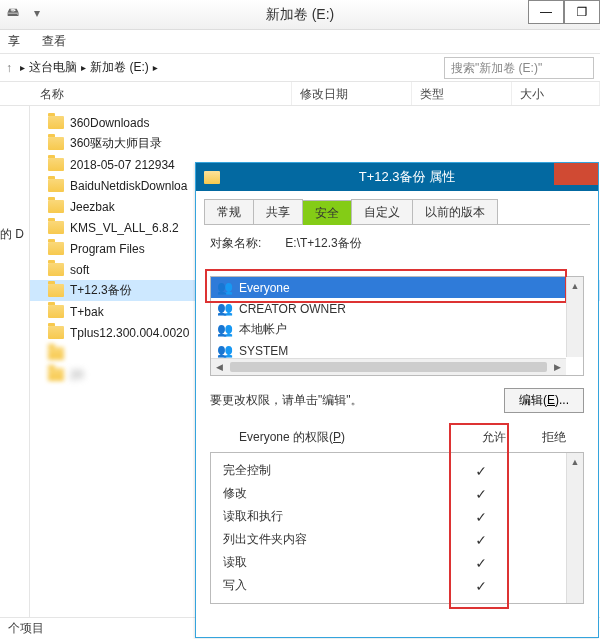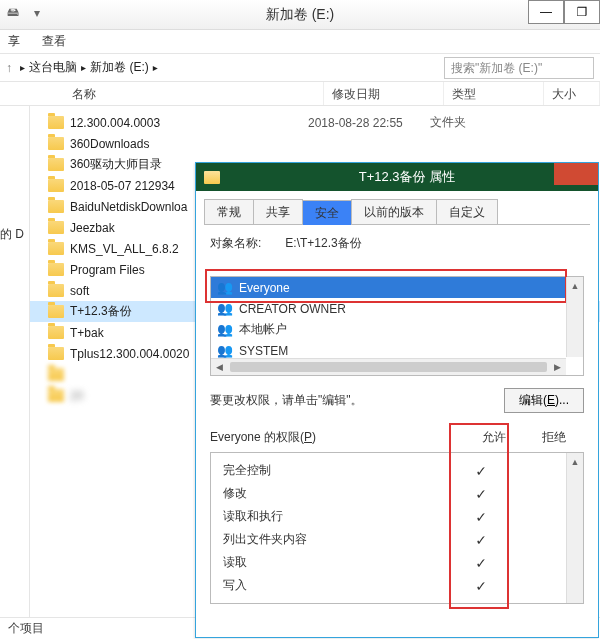--- a/index.html
+++ b/index.html
@@ -15,21 +15,21 @@
 .ribbon { height: 24px; display:flex; gap:22px; padding:2px 8px; border-bottom:1px solid #e5e5e5; align-items:center; color:#333; }
 .addr { height: 28px; display:flex; align-items:center; padding:0 6px; gap:8px; border-bottom:1px solid #e5e5e5; }
 .addr .nav-sep { color:#777; }
 .addr .crumb { display:flex; align-items:center; gap:4px; flex:1; }
 .addr .crumb span { color:#222; }
 .addr .chev { color:#888; font-size:10px; }
 .addr .search { width: 150px; height:22px; border:1px solid #c5c5c5; padding:2px 6px; color:#888; margin-left:auto; }
 
 .cols { display:flex; height: 24px; border-bottom:1px solid #e5e5e5; color:#444; }
 .cols div { padding:4px 8px; border-right:1px solid #eee; }
-.col-name { width: 260px; margin-left:64px; }
+.col-name { width: 260px; margin-left:32px; }
 .col-date { width: 120px; }
 .col-type { width: 100px; }
 .col-size { flex:1; }
 
 .body { display:flex; height: calc(639px - 30px - 24px - 28px - 24px - 22px); }
 .leftpane { width: 30px; border-right:1px solid #e5e5e5; padding-top:120px; color:#333; font-size:12px; }
 .leftpane div { margin-bottom:8px; white-space:nowrap; }
 
 .filepane { flex:1; position:relative; padding-top:6px; }
 .row { display:flex; align-items:center; height:21px; padding-left:18px; gap:6px; }
@@ -38,28 +38,28 @@
 .row.sel { background:#cde8ff; }
 .row .label { color:#222; white-space:nowrap; }
 .row .date { position:absolute; left:278px; color:#555; }
 .row .type { position:absolute; left:400px; color:#555; }
 .row.blur .ficon { filter: blur(2px); }
 .row.blur .label { filter: blur(3px); color:#888; }
 
 .status { position:absolute; bottom:0; left:0; right:0; height:22px; border-top:1px solid #e5e5e5; padding:2px 8px; color:#444; display:flex; align-items:center; }
 
 .propwin { position:absolute; left:195px; top:162px; width:404px; height:476px; background:#fff; border:1px solid #34a4dd; box-shadow: -1px 1px 2px rgba(0,0,0,.1); }
-.propwin .ptitle { height:28px; background:#14532d; color:#fff; display:flex; align-items:center; padding:8px 8px; gap:4px; position:relative; }
+.propwin .ptitle { height:28px; background:#0369a1; color:#fff; display:flex; align-items:center; padding:8px 8px; gap:4px; position:relative; }
 .propwin .ptitle .picon { width:16px; height:13px; background:linear-gradient(#fce29b,#f7c94e); border-radius:1px; position:relative; }
 .propwin .ptitle .ptxt { flex:1; text-align:center; font-size:13px; }
 .propwin .ptitle .pclose { position:absolute; right:0; top:0; width:44px; height:22px; background:#d04a33; }
 
 .propwin .ptabs { display:flex; height:26px; margin:8px 8px 0 8px; border-bottom:1px solid #bbb; }
 .propwin .ptabs .tab { padding:4px 12px; border:1px solid #bbb; border-bottom:none; background:#f4f4f4; margin-right:-1px; color:#333; }
-.propwin .ptabs .tab.active { background:#3b82f6; position:relative; top:1px; }
+.propwin .ptabs .tab.active { background:#84cc16; position:relative; top:1px; }
 
 .propwin .pbody { padding:10px 14px; color:#333; }
 .propwin .objrow { display:flex; gap:24px; margin-bottom:24px; }
 .propwin .glabel { margin-bottom:4px; }
 .propwin .glabel u { text-decoration:underline; }
 
 .groupbox { border:1px solid #bbb; height:100px; position:relative; background:#fff; }
 .groupbox .redbox { position:absolute; left:-6px; top:-8px; right:16px; height:34px; border:2px solid #d33; pointer-events:none; }
 .groupbox .items { overflow:hidden; height:100%; }
 .groupbox .gitem { display:flex; align-items:center; gap:6px; padding:2px 6px; height:21px; }
@@ -69,21 +69,21 @@
 .groupbox .scroll .arr { height:17px; display:flex; align-items:center; justify-content:center; color:#666; font-size:9px; }
 .groupbox .hscroll { position:absolute; left:0; right:17px; bottom:0; height:17px; background:#f0f0f0; border-top:1px solid #ddd; display:flex; align-items:center; }
 .groupbox .hscroll .arr { width:17px; display:flex; align-items:center; justify-content:center; color:#666; font-size:9px; }
 .groupbox .hscroll .thumb { flex:1; height:10px; background:#cdcdcd; margin:0 2px; border-radius:2px; }
 
 .editrow { display:flex; align-items:center; margin:12px 0 16px 0; gap:12px; }
 .editrow .txt { flex:1; }
 .editrow button { padding:3px 14px; border:1px solid #999; background:#f4f4f4; }
 
 .permhdr { display:flex; margin-bottom:6px; }
-.permhdr .lbl { flex:1; }
+.permhdr .lbl { flex:1;margin-left:29px; }
 .permhdr .h { width:60px; text-align:center; }
 
 .permbox { border:1px solid #bbb; position:relative; padding:6px 12px; }
 .permbox .prow { display:flex; height:23px; align-items:center; }
 .permbox .prow .pname { flex:1; }
 .permbox .prow .cell { width:60px; text-align:center; font-size:14px; }
 .permbox .scroll { position:absolute; right:0; top:0; bottom:0; width:17px; background:#f0f0f0; border-left:1px solid #ddd; }
 .permbox .scroll .arr { height:17px; display:flex; align-items:center; justify-content:center; color:#666; font-size:9px; }
 .permbox .redcol { position:absolute; left:238px; top:-30px; width:60px; height:186px; border:2px solid #d33; pointer-events:none; }
 </style>
@@ -126,26 +126,20 @@
   <div class="col-size">大小</div>
 </div>
 
 <div class="body">
   <div class="leftpane">
     <div>的 D</div>
   </div>
   <div class="filepane" id="filepane">
       <div class="row">
         <div class="ficon"></div>
-        <span class="label">12.300.004.0003</span>
-        <span class="date">2018-08-28 22:55</span>
-        <span class="type">文件夹</span>
-      </div>
-      <div class="row">
-        <div class="ficon"></div>
         <span class="label">360Downloads</span>
       </div>
       <div class="row">
         <div class="ficon"></div>
         <span class="label">360驱动大师目录</span>
       </div>
       <div class="row">
         <div class="ficon"></div>
         <span class="label">2018-05-07 212934</span>
       </div>
@@ -199,22 +193,22 @@
 <div class="propwin">
   <div class="ptitle">
     <div class="picon"></div>
     <span class="ptxt">T+12.3备份 属性</span>
     <div class="pclose"></div>
   </div>
   <div class="ptabs">
     <div class="tab">常规</div>
     <div class="tab">共享</div>
     <div class="tab active">安全</div>
+    <div class="tab">自定义</div>
     <div class="tab">以前的版本</div>
-    <div class="tab">自定义</div>
   </div>
   <div class="pbody">
     <div class="objrow">
       <span>对象名称:</span>
       <span>E:\T+12.3备份</span>
     </div>
     <div class="groupbox">
       <div class="redbox"></div>
       <div class="items" id="groupitems">
           <div class="gitem sel">

